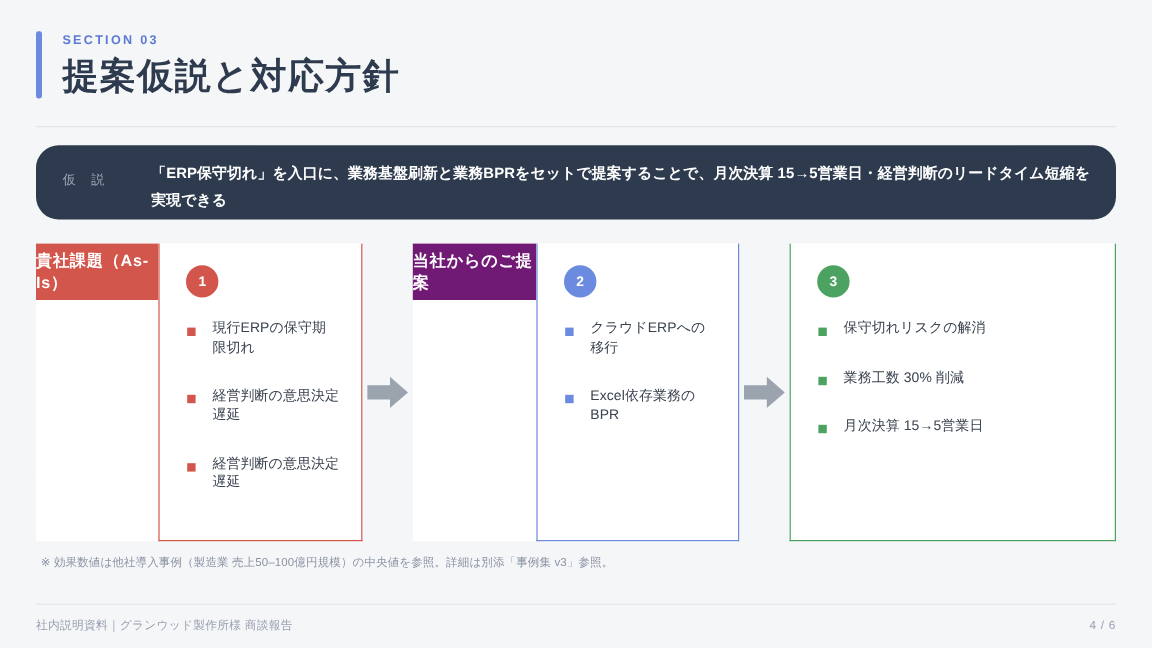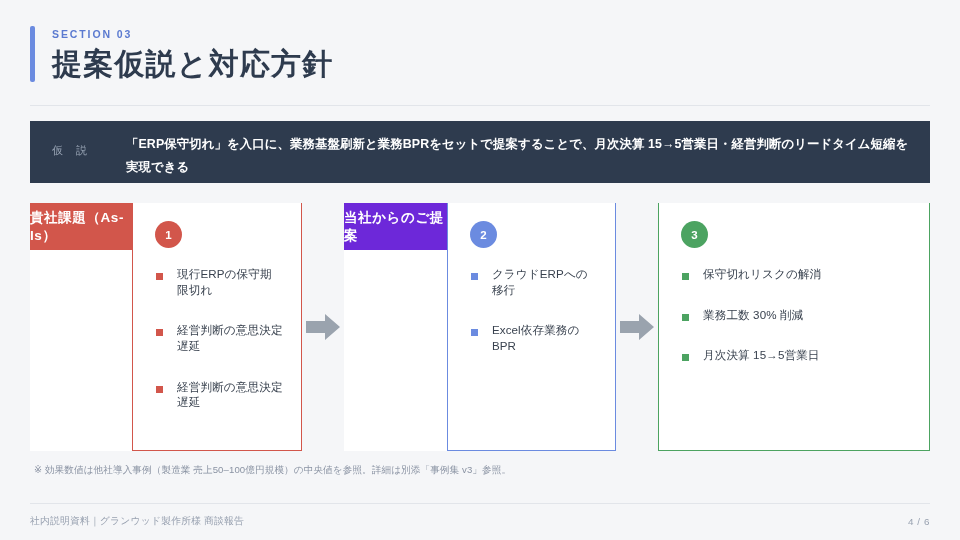--- a/index.html
+++ b/index.html
@@ -75,20 +75,21 @@
     position: absolute;
     left: 30px;
     top: 121px;
     width: 900px;
     height: 62px;
     box-sizing: border-box;
     background: #2e3b4e;
     display: flex;
     align-items: flex-start;
     padding: 12px 18px 12px 22px;
+    border-radius: 19px;
   }
   .hyp-label {
     flex: 0 0 auto;
     width: 74px;
     font-size: 11px;
     color: #9aa6b6;
     letter-spacing: 5px;
     line-height: 1.6;
     padding-top: 9px;
   }
@@ -173,21 +174,21 @@
     line-height: 1.35;
     letter-spacing: 0.1px;
   }
 
   
   .card-asis .card-head { background: #d2564b; }
   .card-asis .card-body { border-color: #d2564b; }
   .card-asis .step-badge { background: #d2564b; }
   .card-asis .bullet-mark { background: #d2564b; }
 
-  .card-proposal .card-head { background: #6d28d9; font-family: Liberation Serif, serif; }
+  .card-proposal .card-head { background: #701a75; font-family: Liberation Serif, serif; }
   .card-proposal .card-body { border-color: #6b8be0; }
   .card-proposal .step-badge { background: #6b8be0; }
   .card-proposal .bullet-mark { background: #6b8be0; }
 
   .card-tobe .card-head { background: #4ca361; }
   .card-tobe .card-body { border-color: #4ca361; }
   .card-tobe .step-badge { background: #4ca361; }
   .card-tobe .bullet-mark { background: #4ca361; }
 
   

